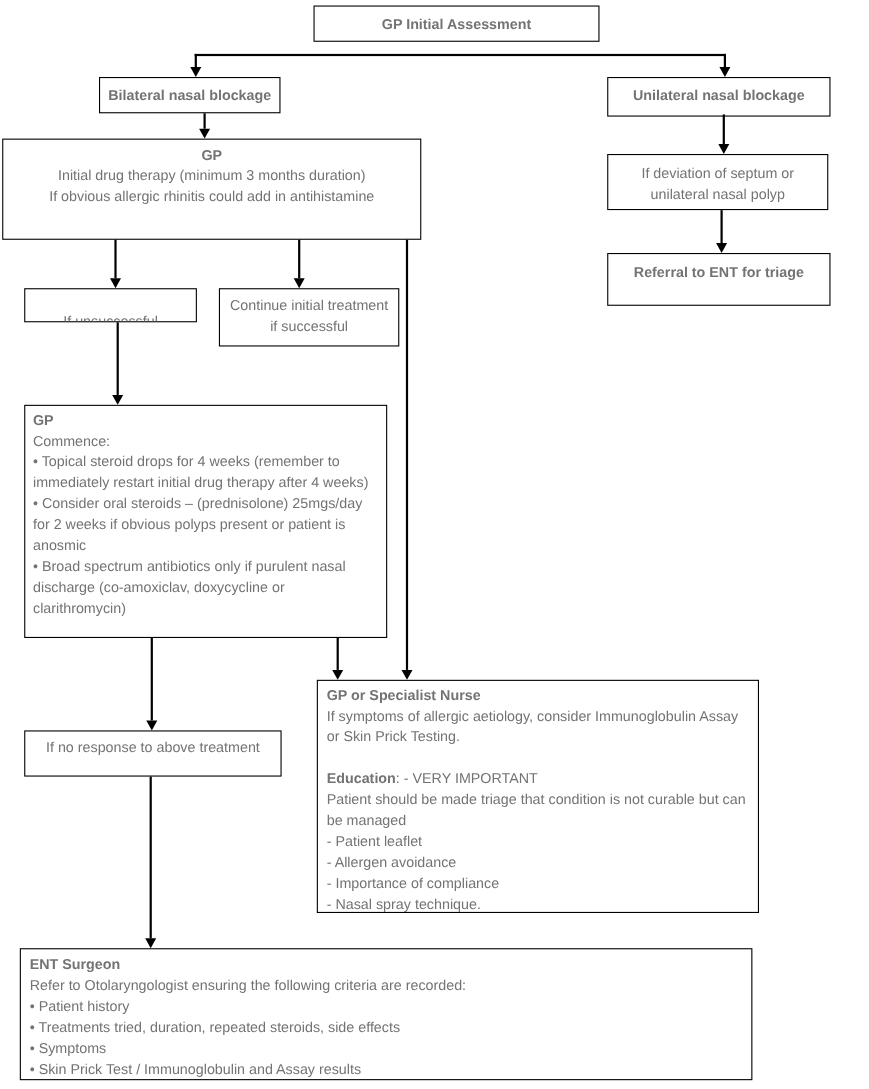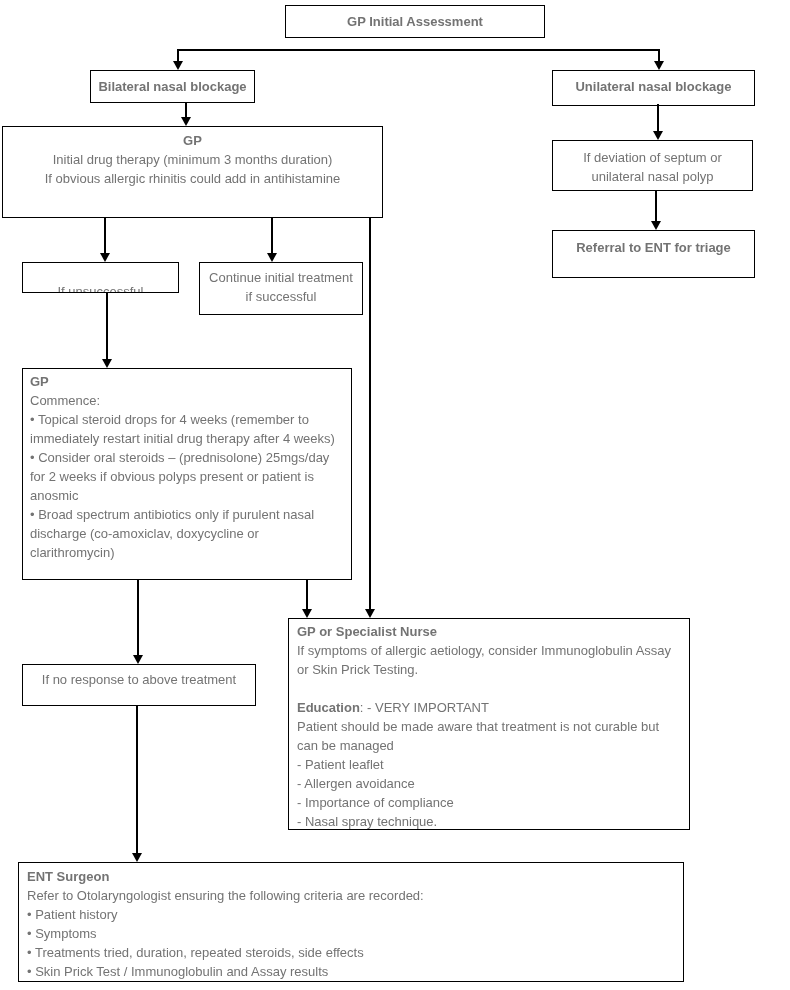--- a/index.html
+++ b/index.html
@@ -98,36 +98,36 @@
   <div class="vline" style="left:137px;top:580px;height:75px;"></div>
   <div class="ahead" style="left:133px;top:655px;"></div>
   <div class="vline" style="left:306px;top:580px;height:29px;"></div>
   <div class="ahead" style="left:302px;top:609px;"></div>
 
   <div class="node" style="left:288px;top:618px;width:402px;height:212px;padding:3px 8px 12px 8px;">
     <div class="bold">GP or Specialist Nurse</div>
     <div>If symptoms of allergic aetiology, consider Immunoglobulin Assay or Skin Prick Testing.</div>
     <div class="blank"></div>
     <div><span class="bold">Education</span><span>: - VERY IMPORTANT</span></div>
-    <div>Patient should be made aware that treatment is not curable but can be managed</div>
+    <div>Patient should be made triage that condition is not curable but can be managed</div>
     <div>- Patient leaflet</div>
     <div>- Allergen avoidance</div>
     <div>- Importance of compliance</div>
     <div>- Nasal spray technique.</div>
   </div>
 
   <div class="node center" style="left:22px;top:664px;width:234px;height:42px;padding-top:5px;">
     <span>If no response to above treatment</span>
   </div>
 
   <div class="vline" style="left:136px;top:706px;height:147px;"></div>
   <div class="ahead" style="left:132px;top:853px;"></div>
 
   <div class="node" style="left:18px;top:862px;width:666px;height:120px;padding:4px 8px 0 8px;">
     <div class="bold">ENT Surgeon</div>
     <div>Refer to Otolaryngologist ensuring the following criteria are recorded:</div>
     <div>• Patient history</div>
+    <div>• Treatments tried, duration, repeated steroids, side effects</div>
     <div>• Symptoms</div>
-    <div>• Treatments tried, duration, repeated steroids, side effects</div>
     <div>• Skin Prick Test / Immunoglobulin and Assay results</div>
   </div>
 
 </div>
 
 </body></html>

